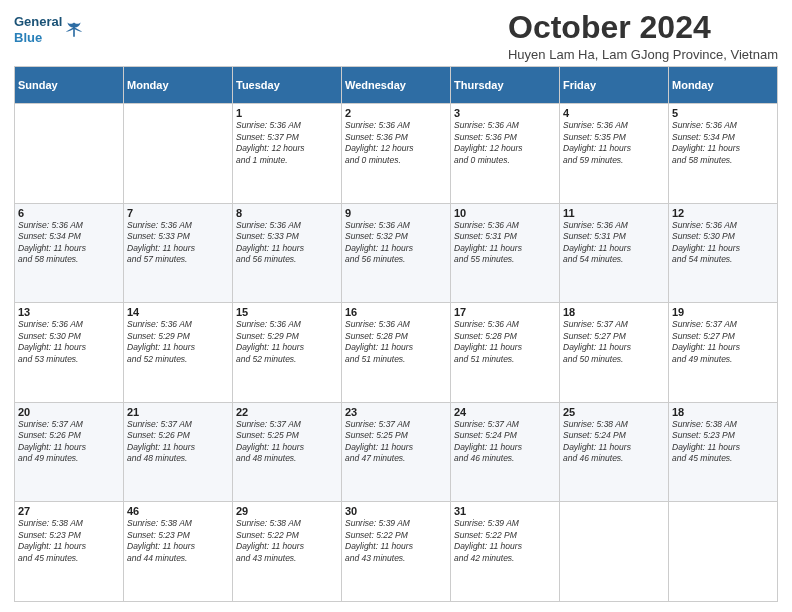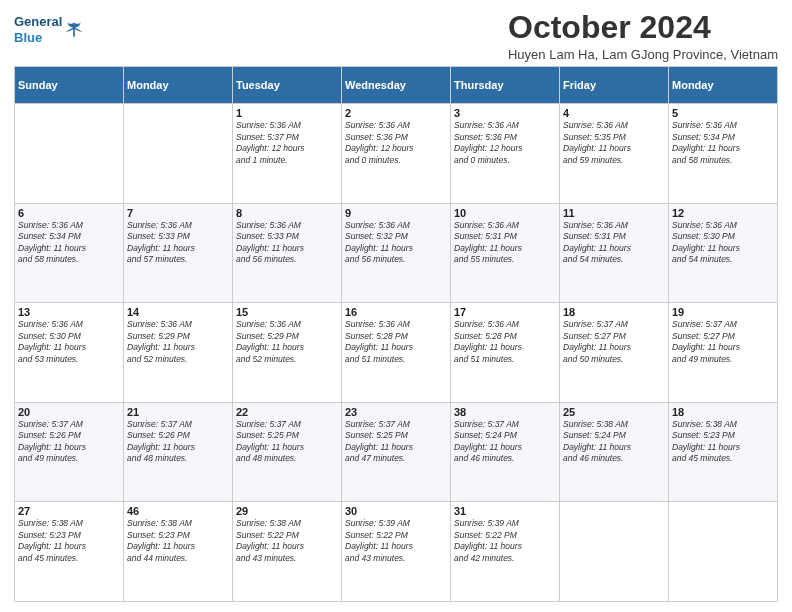--- a/index.html
+++ b/index.html
@@ -296,21 +296,21 @@
 and 48 minutes.</div>
           </td>
           <td>
             <span class="day-number">23</span>
             <div class="day-info" style="white-space: pre-line;">Sunrise: 5:37 AM
 Sunset: 5:25 PM
 Daylight: 11 hours
 and 47 minutes.</div>
           </td>
           <td>
-            <span class="day-number">38</span>
+            <span class="day-number">24</span>
             <div class="day-info" style="white-space: pre-line;">Sunrise: 5:37 AM
 Sunset: 5:24 PM
 Daylight: 11 hours
 and 46 minutes.</div>
           </td>
           <td>
             <span class="day-number">25</span>
             <div class="day-info" style="white-space: pre-line;">Sunrise: 5:38 AM
 Sunset: 5:24 PM
 Daylight: 11 hours

